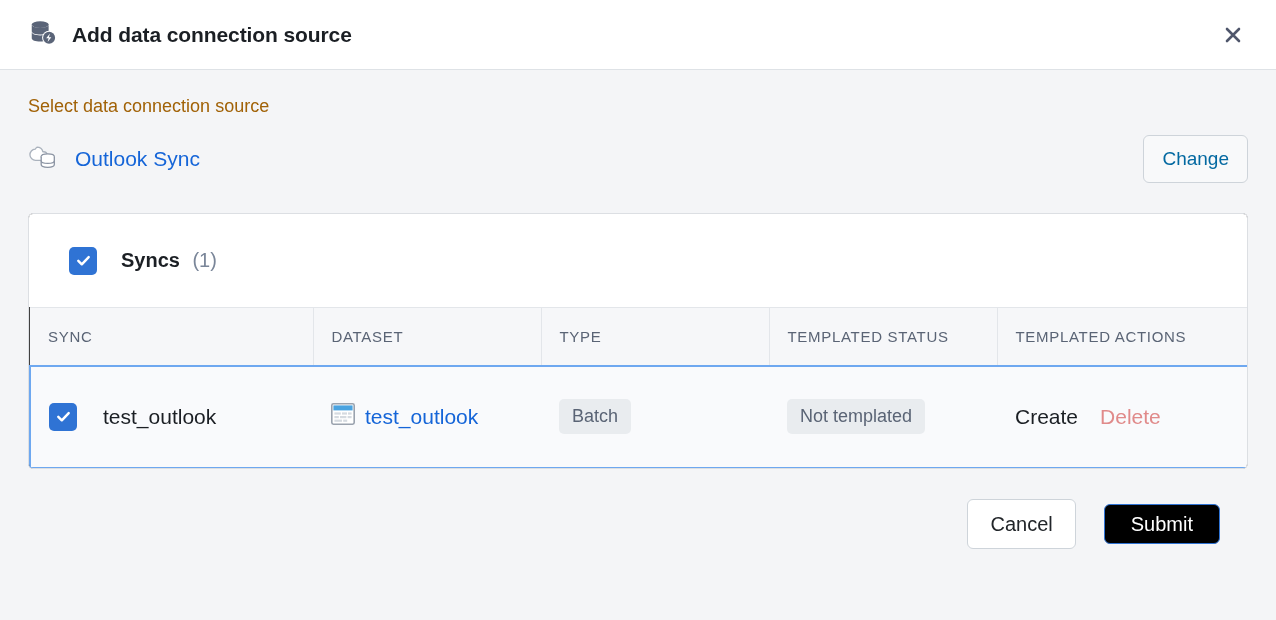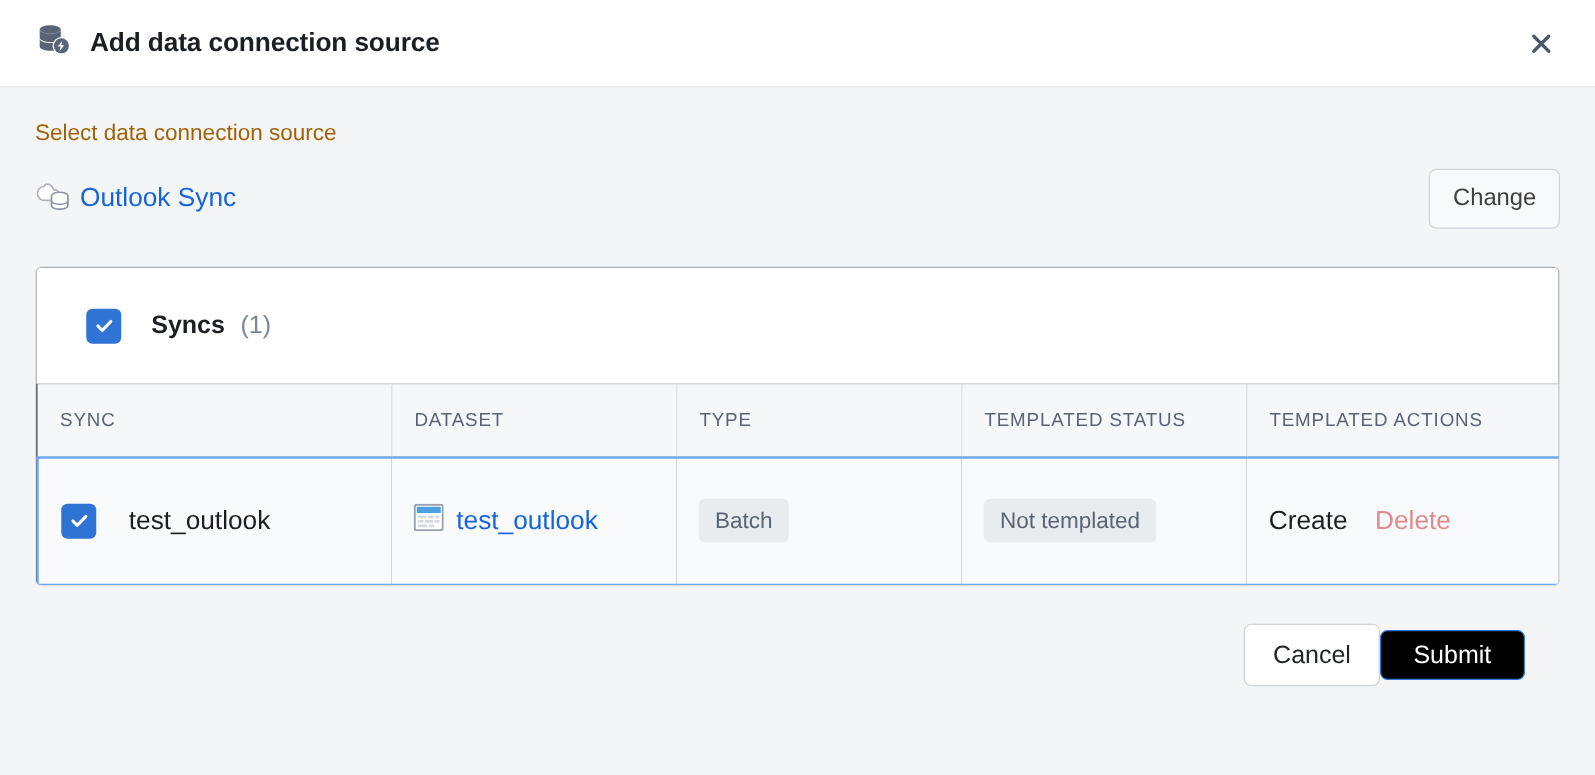--- a/index.html
+++ b/index.html
@@ -60,39 +60,39 @@
   }
   .source-row {
     display: flex;
     align-items: center;
     justify-content: space-between;
     margin-bottom: 30px;
   }
   .source-left {
     display: flex;
     align-items: center;
-    gap: 4px;
+    gap: 15px;
   }
   .source-link {
     font-size: 21px;
     color: #1565d8;
     cursor: pointer;
   }
   .btn {
     font-family: "Liberation Sans", sans-serif;
     border-radius: 6px;
     cursor: pointer;
     display: inline-flex;
     align-items: center;
     justify-content: center;
   }
   .btn-outline {
     background: #f8f9fa;
     border: 1px solid #ced4da;
-    color: #404040;
+    color: #0369a1;
     font-size: 19px;
     padding: 0 18px;
     height: 48px;
   }
 
   
   .card {
     background: #404040;
     border: 1px solid #dcdfe3;
     border-radius: 5px;
@@ -204,21 +204,21 @@
     font-size: 21px;
     color: #e08a8a;
     cursor: pointer;
   }
 
   
   .dlg-footer {
     display: flex;
     justify-content: flex-end;
     align-items: center;
-    gap: 0;
+    gap: 28px;
     padding: 30px 28px 0 28px;
   }
   .btn-cancel {
     background: #ffffff;
     border: 1px solid #ced4da;
     color: #212529;
     font-size: 20px;
     height: 50px;
     padding: 0 22px;
   }

